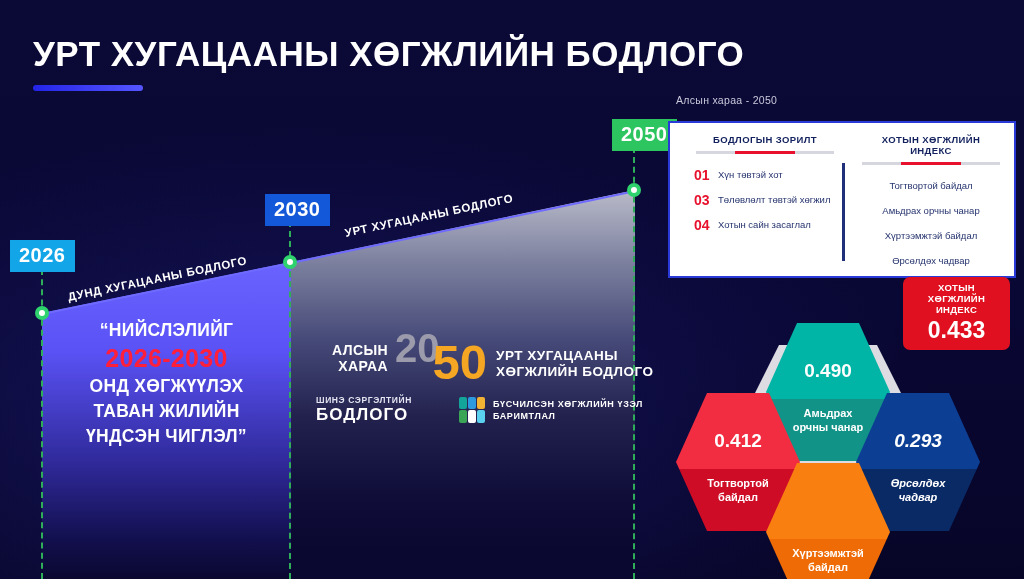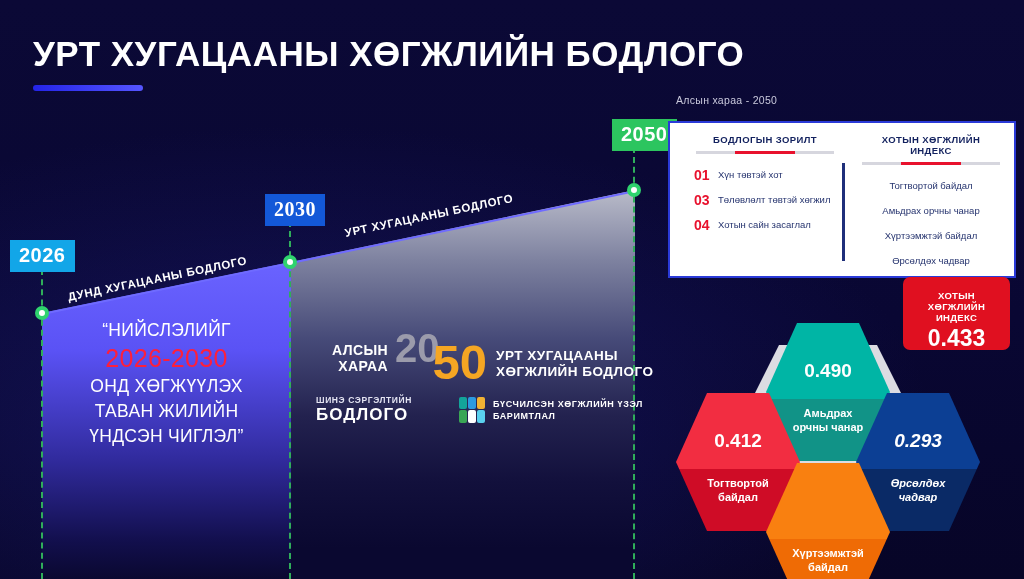--- a/index.html
+++ b/index.html
@@ -50,21 +50,21 @@
   #dot-2030{left:283px;top:255px;}
   #dot-2050{left:627px;top:183px;}
 
   .ramp-label{position:absolute;color:#ffffff;font-size:11.5px;font-weight:bold;
       letter-spacing:.6px;white-space:nowrap;transform-origin:0 50%;}
   #label-mid{left:68px;top:291px;transform:rotate(-11.6deg);}
   #label-long{left:345px;top:227px;transform:rotate(-11.8deg);}
 
   
   #quote{position:absolute;left:44px;top:318px;width:245px;text-align:center;}
-  #quote .l{display:block;color:#ffffff;font-size:17.5px;font-weight:normal;line-height:25px;
+  #quote .l{display:block;color:#ffffff;font-size:17.5px;font-weight:bold;line-height:25px;
       letter-spacing:.3px;}
   #quote .l.red{color:#ff1f3a;font-size:25px;line-height:31px;}
 
   
   #vision{position:absolute;left:332px;top:330px;display:flex;align-items:flex-start;}
   #vision-kicker{color:#ffffff;font-size:14px;font-weight:bold;line-height:16px;text-align:right;
       letter-spacing:.4px;padding-top:12px;}
   #vision-20{color:#9b9bab;font-size:40px;font-weight:bold;line-height:36px;margin-left:7px;}
   #vision-50{color:#f5a623;font-size:49px;font-weight:bold;line-height:36px;margin-top:14px;margin-left:-7px;}
   #vision-title{color:#ffffff;font-size:13.5px;font-weight:bold;line-height:16px;letter-spacing:.5px;
@@ -90,21 +90,21 @@
   .col-rule::after{content:"";position:absolute;left:28%;top:0;width:44%;height:3px;background:#e8112d;}
   .card-row{display:flex;align-items:center;height:25px;}
   .row-num{color:#e8112d;font-size:14px;font-weight:bold;width:24px;}
   .row-text{color:#25336e;font-size:9.5px;}
   .card-col.right .card-row{justify-content:center;}
   .card-col.right .row-text{color:#25336e;font-size:9.5px;}
   #col-divider{position:absolute;left:842px;top:163px;width:3px;height:98px;background:#1f2f7a;}
 
   
   #index-badge{position:absolute;left:903px;top:277px;width:107px;height:73px;background:#e01020;
-     border-radius:7px;text-align:center;color:#ffffff;padding-top:13px;box-sizing:border-box;}
+     border-radius:7px;text-align:center;color:#ffffff;padding-top:5px;box-sizing:border-box;}
   #index-badge .t{font-size:9.5px;font-weight:bold;line-height:11px;letter-spacing:.3px;}
   #index-badge .v{font-size:23px;font-weight:bold;line-height:26px;margin-top:2px;}
 
   
   #hexwrap{position:absolute;left:648px;top:305px;width:376px;height:274px;}
   .hex{position:absolute;clip-path:polygon(25% 0,75% 0,100% 50%,75% 100%,25% 100%,0 50%);
        -webkit-clip-path:polygon(25% 0,75% 0,100% 50%,75% 100%,25% 100%,0 50%);}
   #hex-bg{left:82px;top:40px;width:196px;height:196px;background:#dcdce2;}
   .hex-card{width:124px;height:138px;}
   .hex-top{position:absolute;left:0;top:0;width:100%;height:55%;}
@@ -134,21 +134,21 @@
   <div class="ramp-label" id="label-mid">ДУНД ХУГАЦААНЫ БОДЛОГО</div>
   <div class="ramp-label" id="label-long">УРТ ХУГАЦААНЫ БОДЛОГО</div>
 
   <div class="vline" id="line-2026"></div>
   <div class="vline" id="line-2030"></div>
   <div class="vline" id="line-2050"></div>
   <div class="dot" id="dot-2026"></div>
   <div class="dot" id="dot-2030"></div>
   <div class="dot" id="dot-2050"></div>
   <div class="year-badge" id="badge-2026" style="background: rgb(18, 166, 232);">2026</div>
-  <div class="year-badge" id="badge-2030" style="background: rgb(19, 88, 216); font-family: Liberation Serif, serif;">2030</div>
+  <div class="year-badge" id="badge-2030" style="background: rgb(19, 88, 216);">2030</div>
   <div class="year-badge" id="badge-2050" style="background: rgb(44, 197, 95);">2050</div>
 
   <div id="quote">
     <span class="l">“НИЙСЛЭЛИЙГ</span>
     <span class="l red">2026-2030</span>
     <span class="l">ОНД ХӨГЖҮҮЛЭХ</span>
     <span class="l">ТАВАН ЖИЛИЙН</span>
     <span class="l">ҮНДСЭН ЧИГЛЭЛ”</span>
   </div>
 

